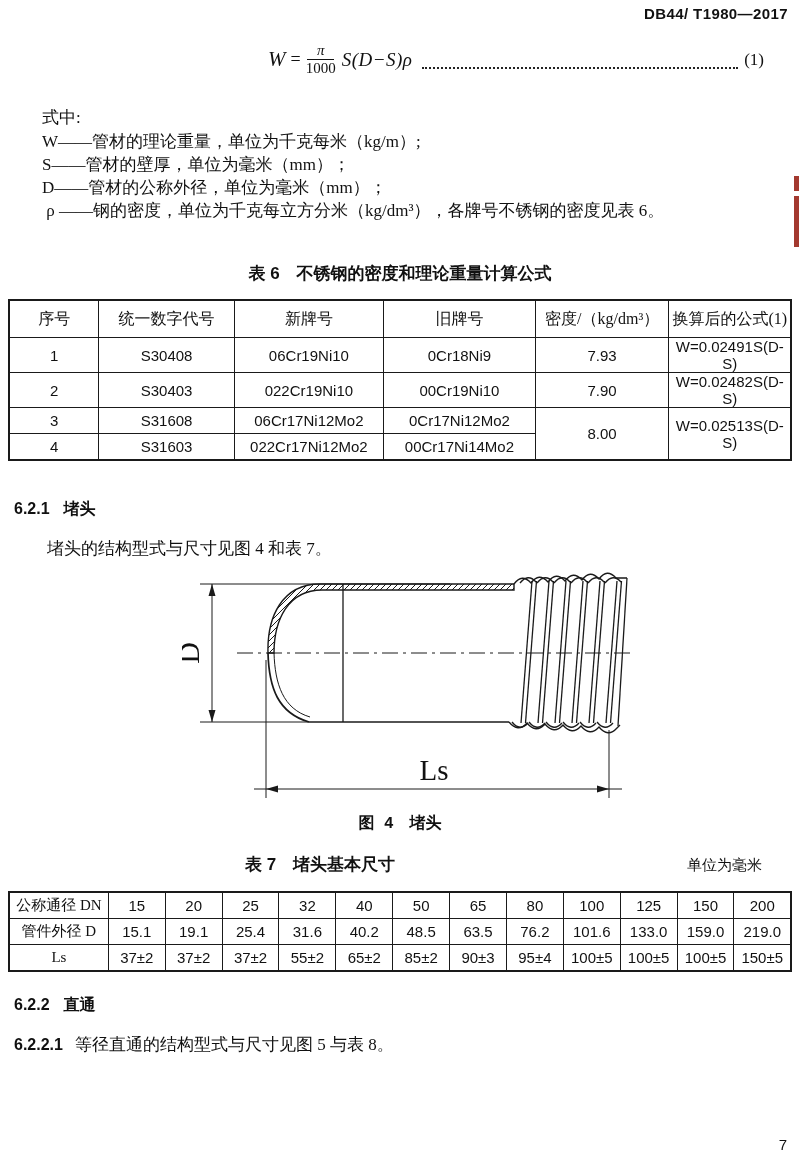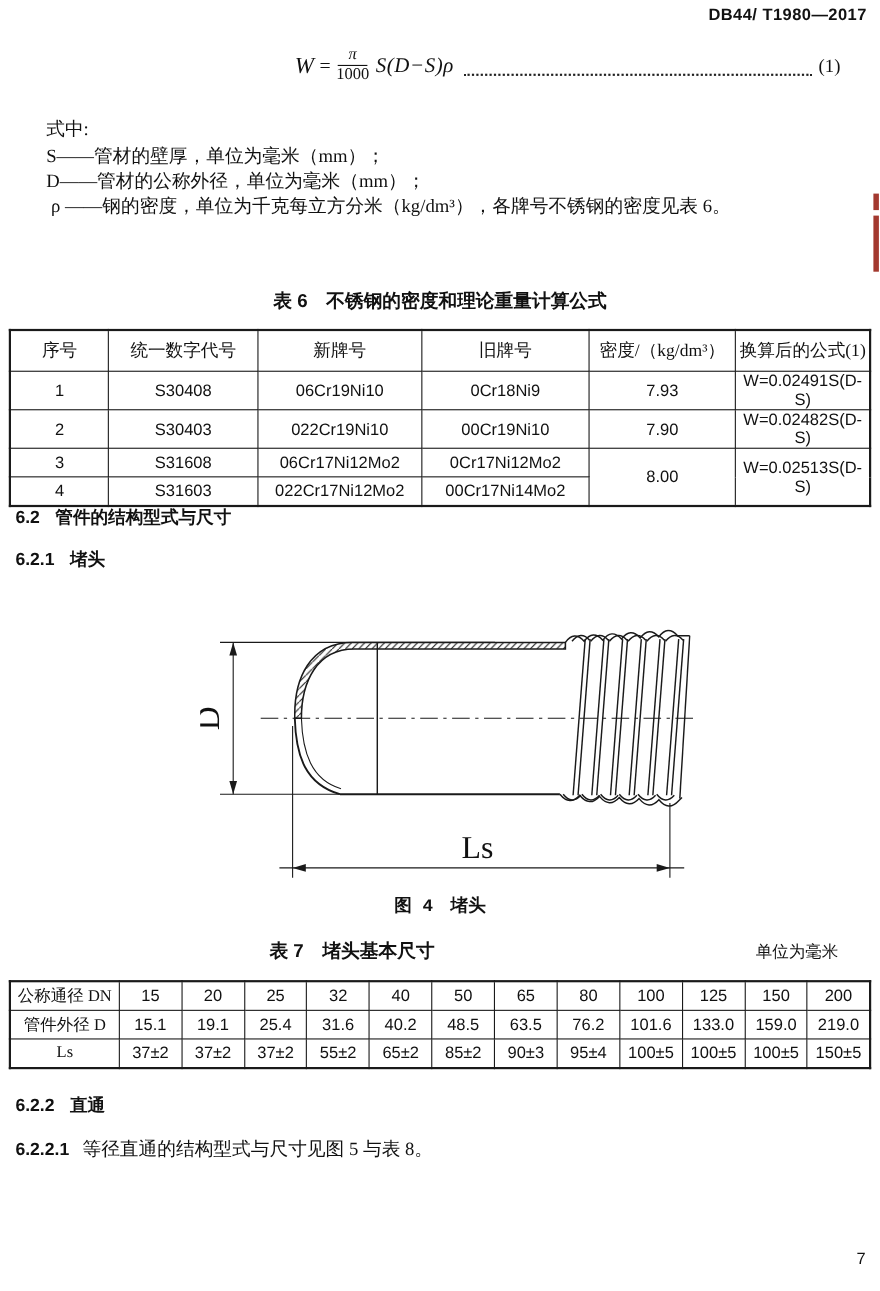--- a/index.html
+++ b/index.html
@@ -83,20 +83,21 @@
       <span class="den">1000</span>
     </span>
     <span class="f-body">S(D−S)ρ</span>
     <span class="leader"></span>
     <span class="eq-no">(1)</span>
   </div>
 
   <div class="abs where para">式中:</div>
 
   <div class="abs defs">
+    <div>W——管材的理论重量，单位为千克每米（kg/m）;</div>
     <div>S——管材的壁厚，单位为毫米（mm）；</div>
     <div>D——管材的公称外径，单位为毫米（mm）；</div>
     <div> ρ ——钢的密度，单位为千克每立方分米（kg/dm³），各牌号不锈钢的密度见表 6。</div>
   </div>
 
   <div class="abs redmark redmark-a"></div>
   <div class="abs redmark redmark-b"></div>
 
   <div class="abs tbl-title">表 6　不锈钢的密度和理论重量计算公式</div>
   <table class="abs std t6">
@@ -145,26 +146,24 @@
         </tr>
         <tr>
           <td>4</td>
           <td>S31603</td>
           <td>022Cr17Ni12Mo2</td>
           <td>00Cr17Ni14Mo2</td>
         </tr>
       </tbody>
   </table>
 
-  <div class="abs heading h62">
-    <span>6.2</span><span class="ht">管件的结构型式与尺寸</span>
-  </div>
   <div class="abs heading h621">
     <span>6.2.1</span><span class="ht">堵头</span>
   </div>
+  <div class="abs para para1">堵头的结构型式与尺寸见图 4 和表 7。</div>
 
   <svg class="abs fig" viewBox="0 0 460 235">
     <defs>
       <pattern id="hatch" width="6" height="6" patternUnits="userSpaceOnUse">
         <path d="M0,6 L6,0" stroke="#1a1a1a" stroke-width="1"></path>
       </pattern>
       <g id="ridge">
         <path class="mid" d="M -4,11 q 8,-10 16,-1"></path>
         <line class="mid" x1="8" y1="9" x2="-3" y2="151"></line>
         <line class="mid" x1="12.5" y1="9" x2="1.5" y2="151"></line>

